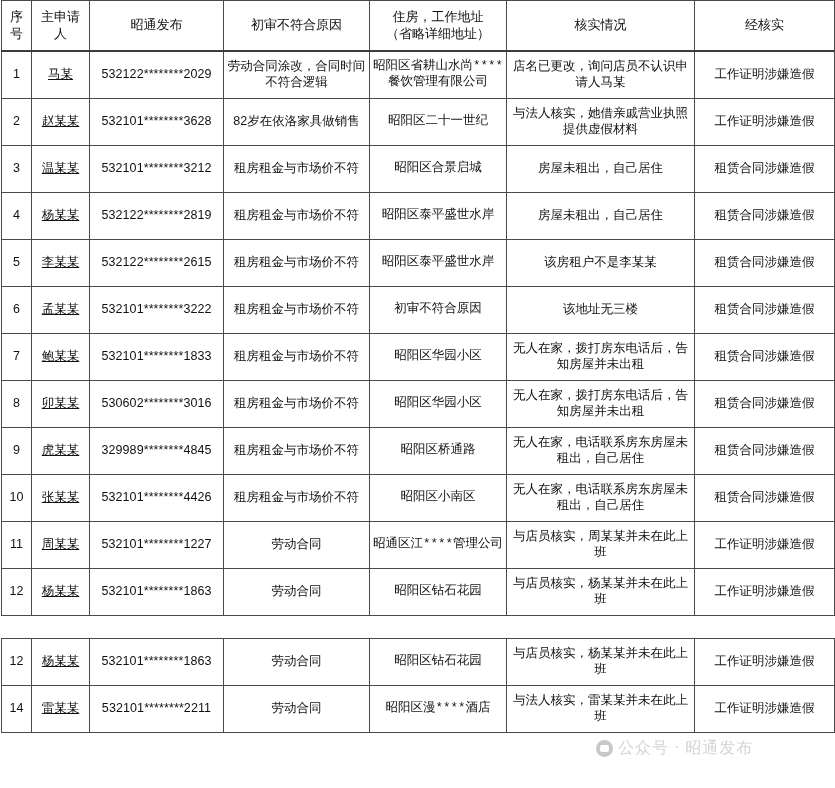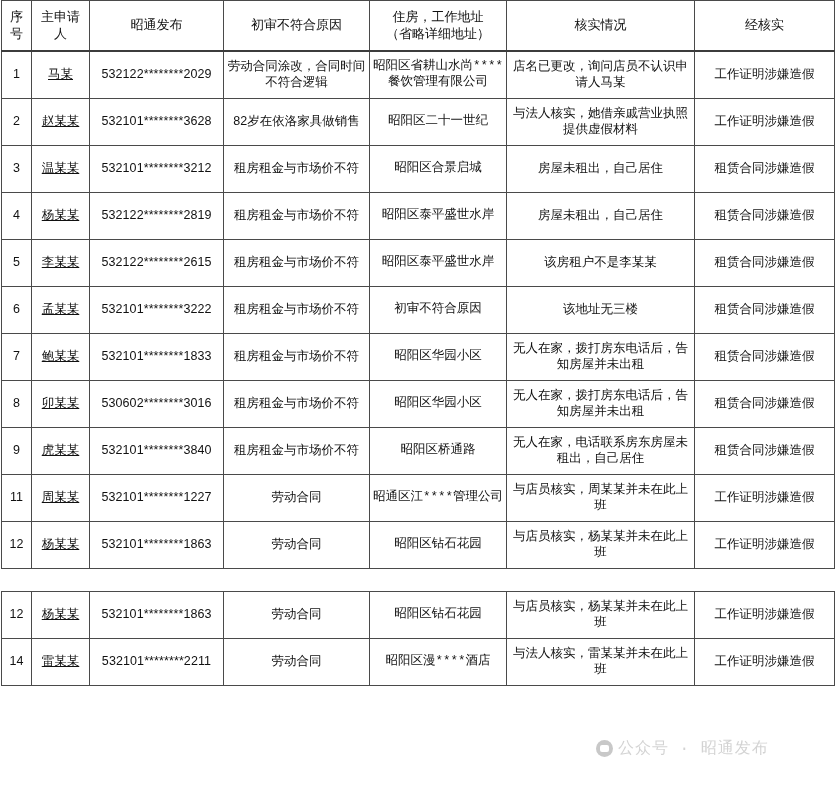--- a/index.html
+++ b/index.html
@@ -101,21 +101,21 @@
     width: 9px;
     height: 7px;
     border-radius: 2px;
     background: #ffffff;
   }
   .watermark .wm-text {
     font-size: 16px;
     color: #6f6f6f;
     white-space: nowrap;
     letter-spacing: 1px;
-    font-family: Liberation Mono, monospace;
+    font-family: Liberation Serif, serif;
   }
 </style>
 </head>
 <body>
 
 <div class="page">
 
   <div class="section">
     <table class="sheet">
       <colgroup>
@@ -210,23 +210,32 @@
             <td class="name">卯某某</td>
             <td class="id">530602********3016</td>
             <td class="reason">租房租金与市场价不符</td>
             <td class="addr">昭阳区华园小区</td>
             <td class="verify">无人在家，拨打房东电话后，告知房屋并未出租</td>
             <td class="result">租赁合同涉嫌造假</td>
           </tr>
           <tr>
             <td class="seq">9</td>
             <td class="name">虎某某</td>
-            <td class="id">532101********3840</td>
+            <td class="id">329989********4845</td>
             <td class="reason">租房租金与市场价不符</td>
             <td class="addr">昭阳区桥通路</td>
+            <td class="verify">无人在家，电话联系房东房屋未租出，自己居住</td>
+            <td class="result">租赁合同涉嫌造假</td>
+          </tr>
+          <tr>
+            <td class="seq">10</td>
+            <td class="name">张某某</td>
+            <td class="id">532101********4426</td>
+            <td class="reason">租房租金与市场价不符</td>
+            <td class="addr">昭阳区小南区</td>
             <td class="verify">无人在家，电话联系房东房屋未租出，自己居住</td>
             <td class="result">租赁合同涉嫌造假</td>
           </tr>
           <tr>
             <td class="seq">11</td>
             <td class="name">周某某</td>
             <td class="id">532101********1227</td>
             <td class="reason">劳动合同</td>
             <td class="addr">昭通区江****管理公司</td>
             <td class="verify">与店员核实，周某某并未在此上班</td>

